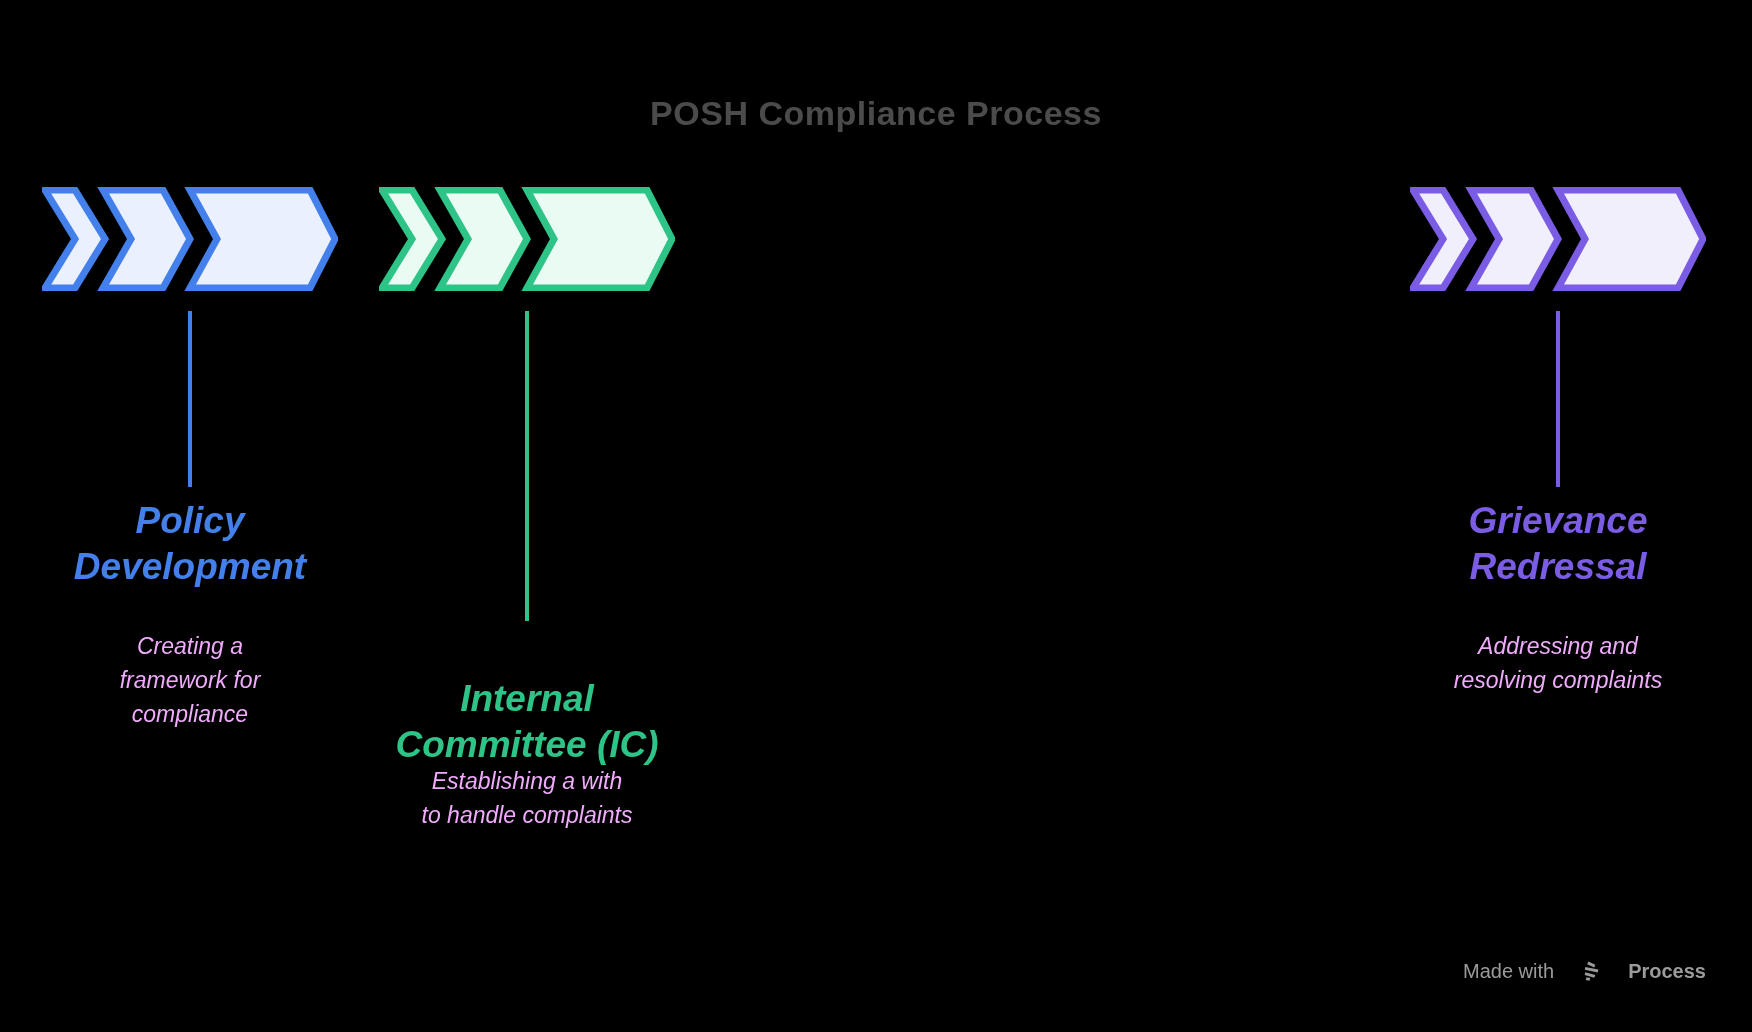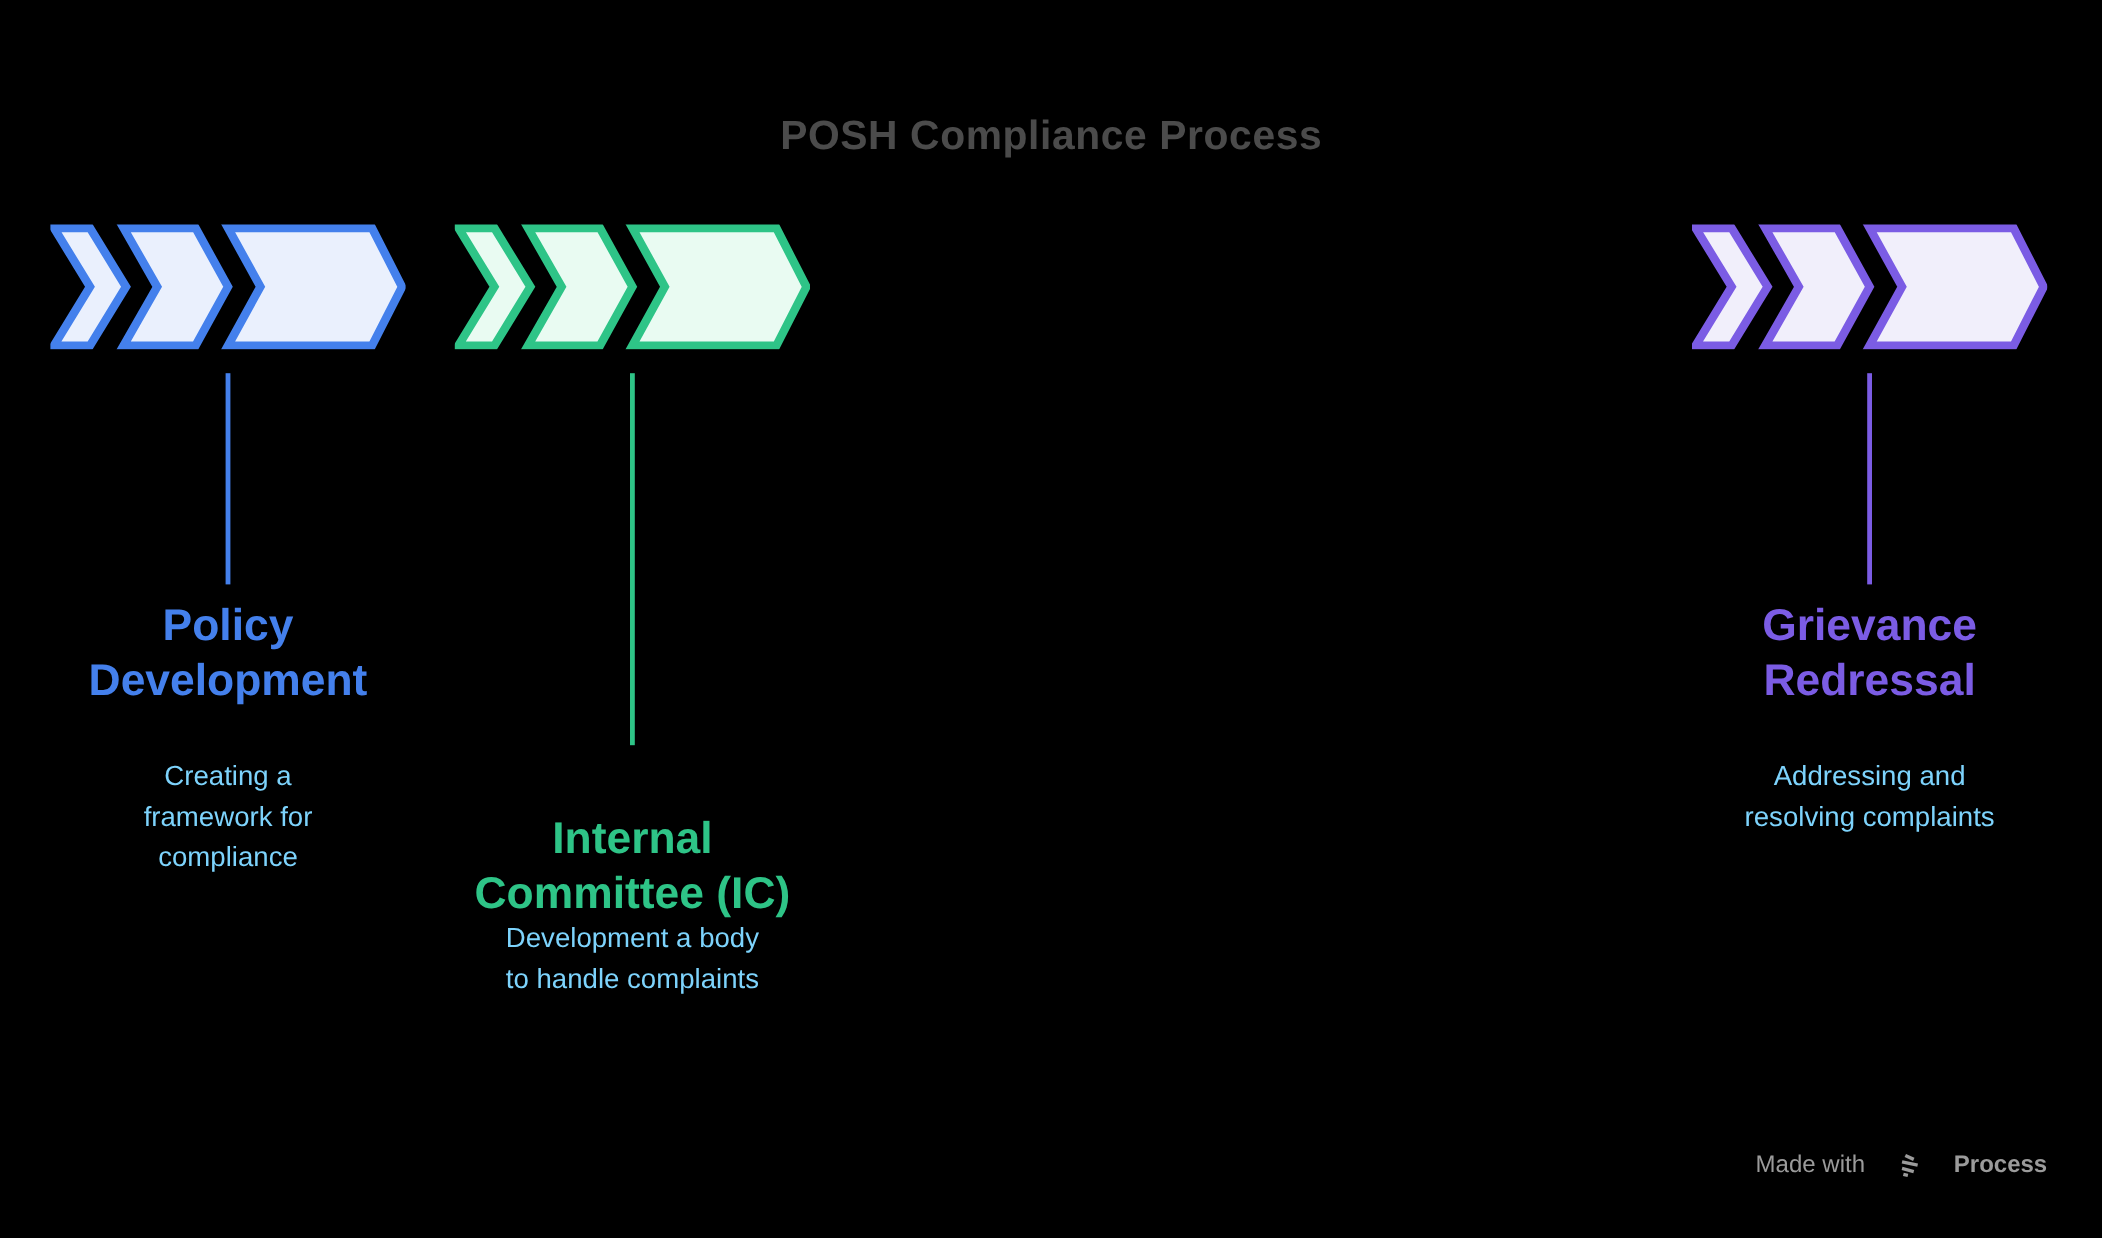--- a/index.html
+++ b/index.html
@@ -24,20 +24,21 @@
     font-size: 34px;
     font-weight: bold;
     color: #4B4B4B;
     letter-spacing: 0.5px;
   }
   .step {
     position: absolute;
     top: 0;
     width: 296px;
     height: 776px;
+    font-style: italic;
   }
   .step-1 { left: 42px; }
   .step-2 { left: 379px; }
   .step-3 { left: 728px; }
   .step-4 { left: 1075px; }
   .step-5 { left: 1410px; }
 
   .chevrons {
     position: absolute;
     top: 187px;
@@ -73,21 +74,21 @@
   .step.odd  .step-title { top: 498px; }
   .step.even .step-title { top: 676px; }
 
   .step-desc {
     position: absolute;
     left: -30px;
     width: 356px;
     text-align: center;
     font-size: 23px;
     line-height: 34px;
-    color: #7dd3fc;
+    color: #f0abfc;
     white-space: pre-line;
   }
   .step.odd  .step-desc { top: 629px; }
   .step.even .step-desc { top: 764px; }
 
   .footer {
     position: absolute;
     top: 958px;
     right: 46px;
     display: flex;
@@ -124,21 +125,21 @@
 
   <div class="step step-2 even" style="--accent: #2EC487; --fill: #E9FBF2;">
     <svg class="chevrons" width="296" height="104" viewBox="0 0 296 104">
       <polygon points="3,3 33,3 63,52 33,101 3,101 33,52"></polygon>
       <polygon points="61,3 121,3 148,52 121,101 61,101 89,52"></polygon>
       <polygon points="148,3 268,3 293,52 268,101 148,101 175,52"></polygon>
     </svg>
     <div class="connector"></div>
     <div class="step-title">Internal
 Committee (IC)</div>
-    <div class="step-desc">Development a body
+    <div class="step-desc">Establishing a with
 to handle complaints</div>
   </div>
 
 
 
   <div class="step step-5 odd" style="--accent: #7B5CE4; --fill: #F1EFFB;">
     <svg class="chevrons" width="296" height="104" viewBox="0 0 296 104">
       <polygon points="3,3 33,3 63,52 33,101 3,101 33,52"></polygon>
       <polygon points="61,3 121,3 148,52 121,101 61,101 89,52"></polygon>
       <polygon points="148,3 268,3 293,52 268,101 148,101 175,52"></polygon>

